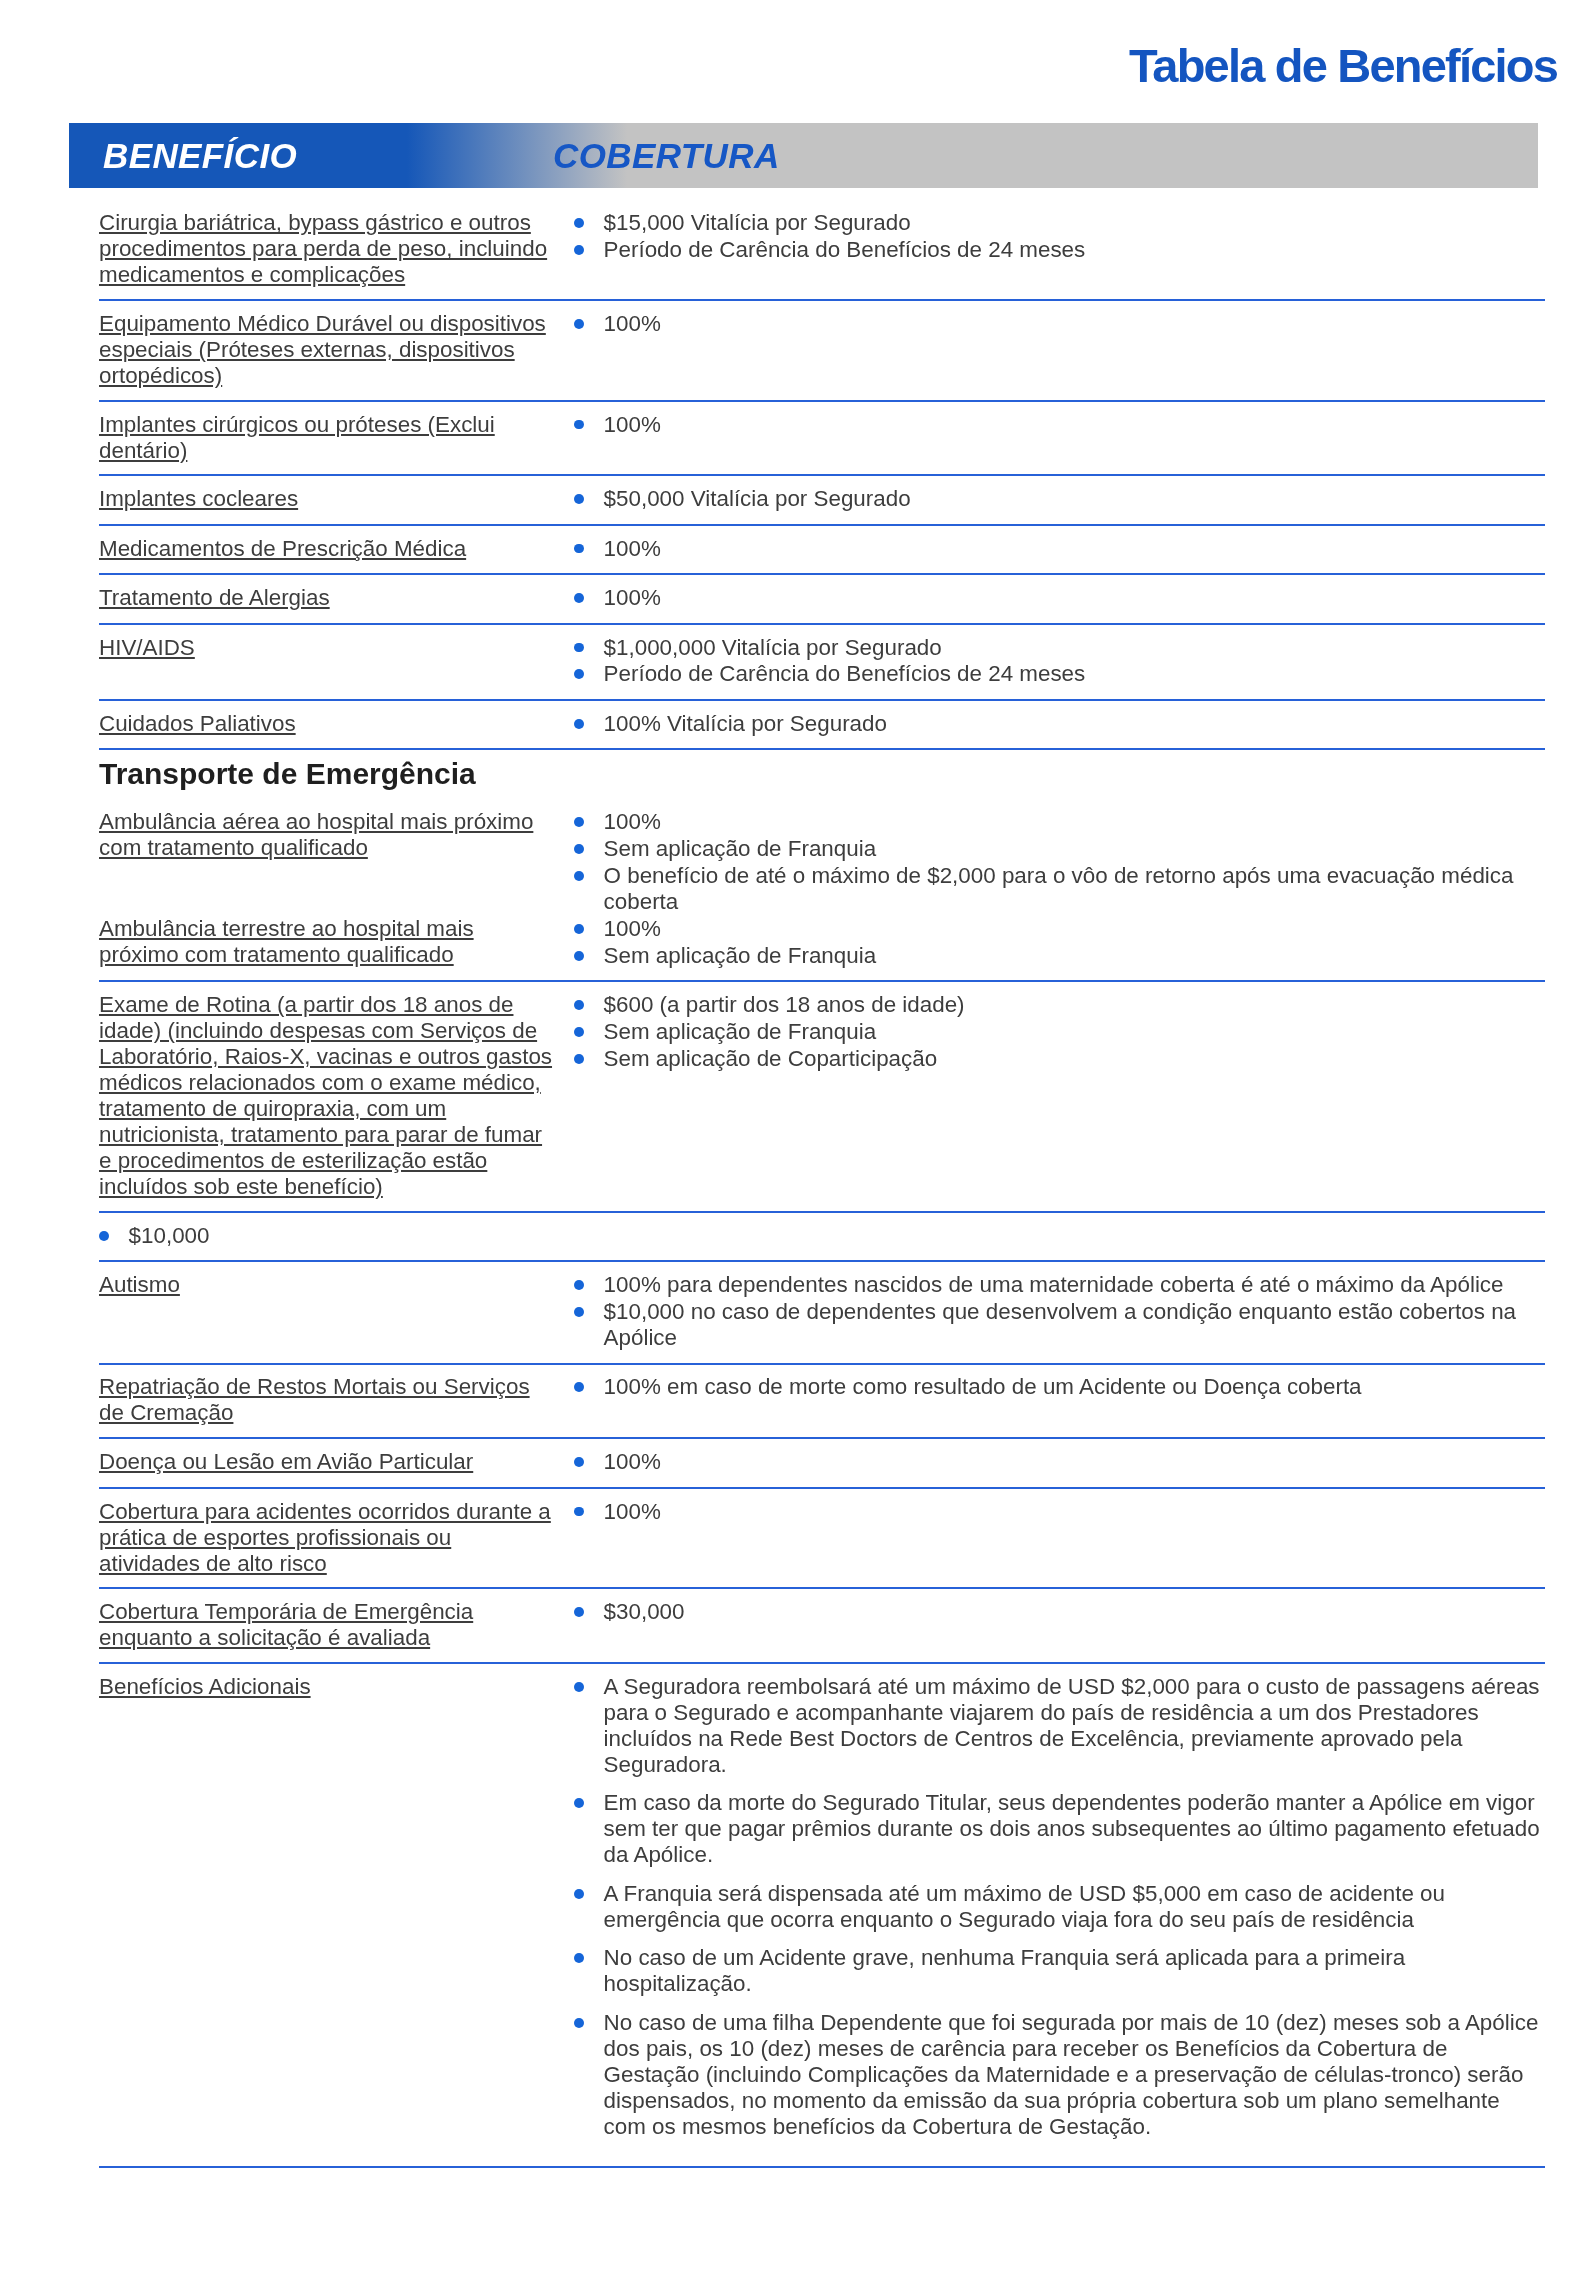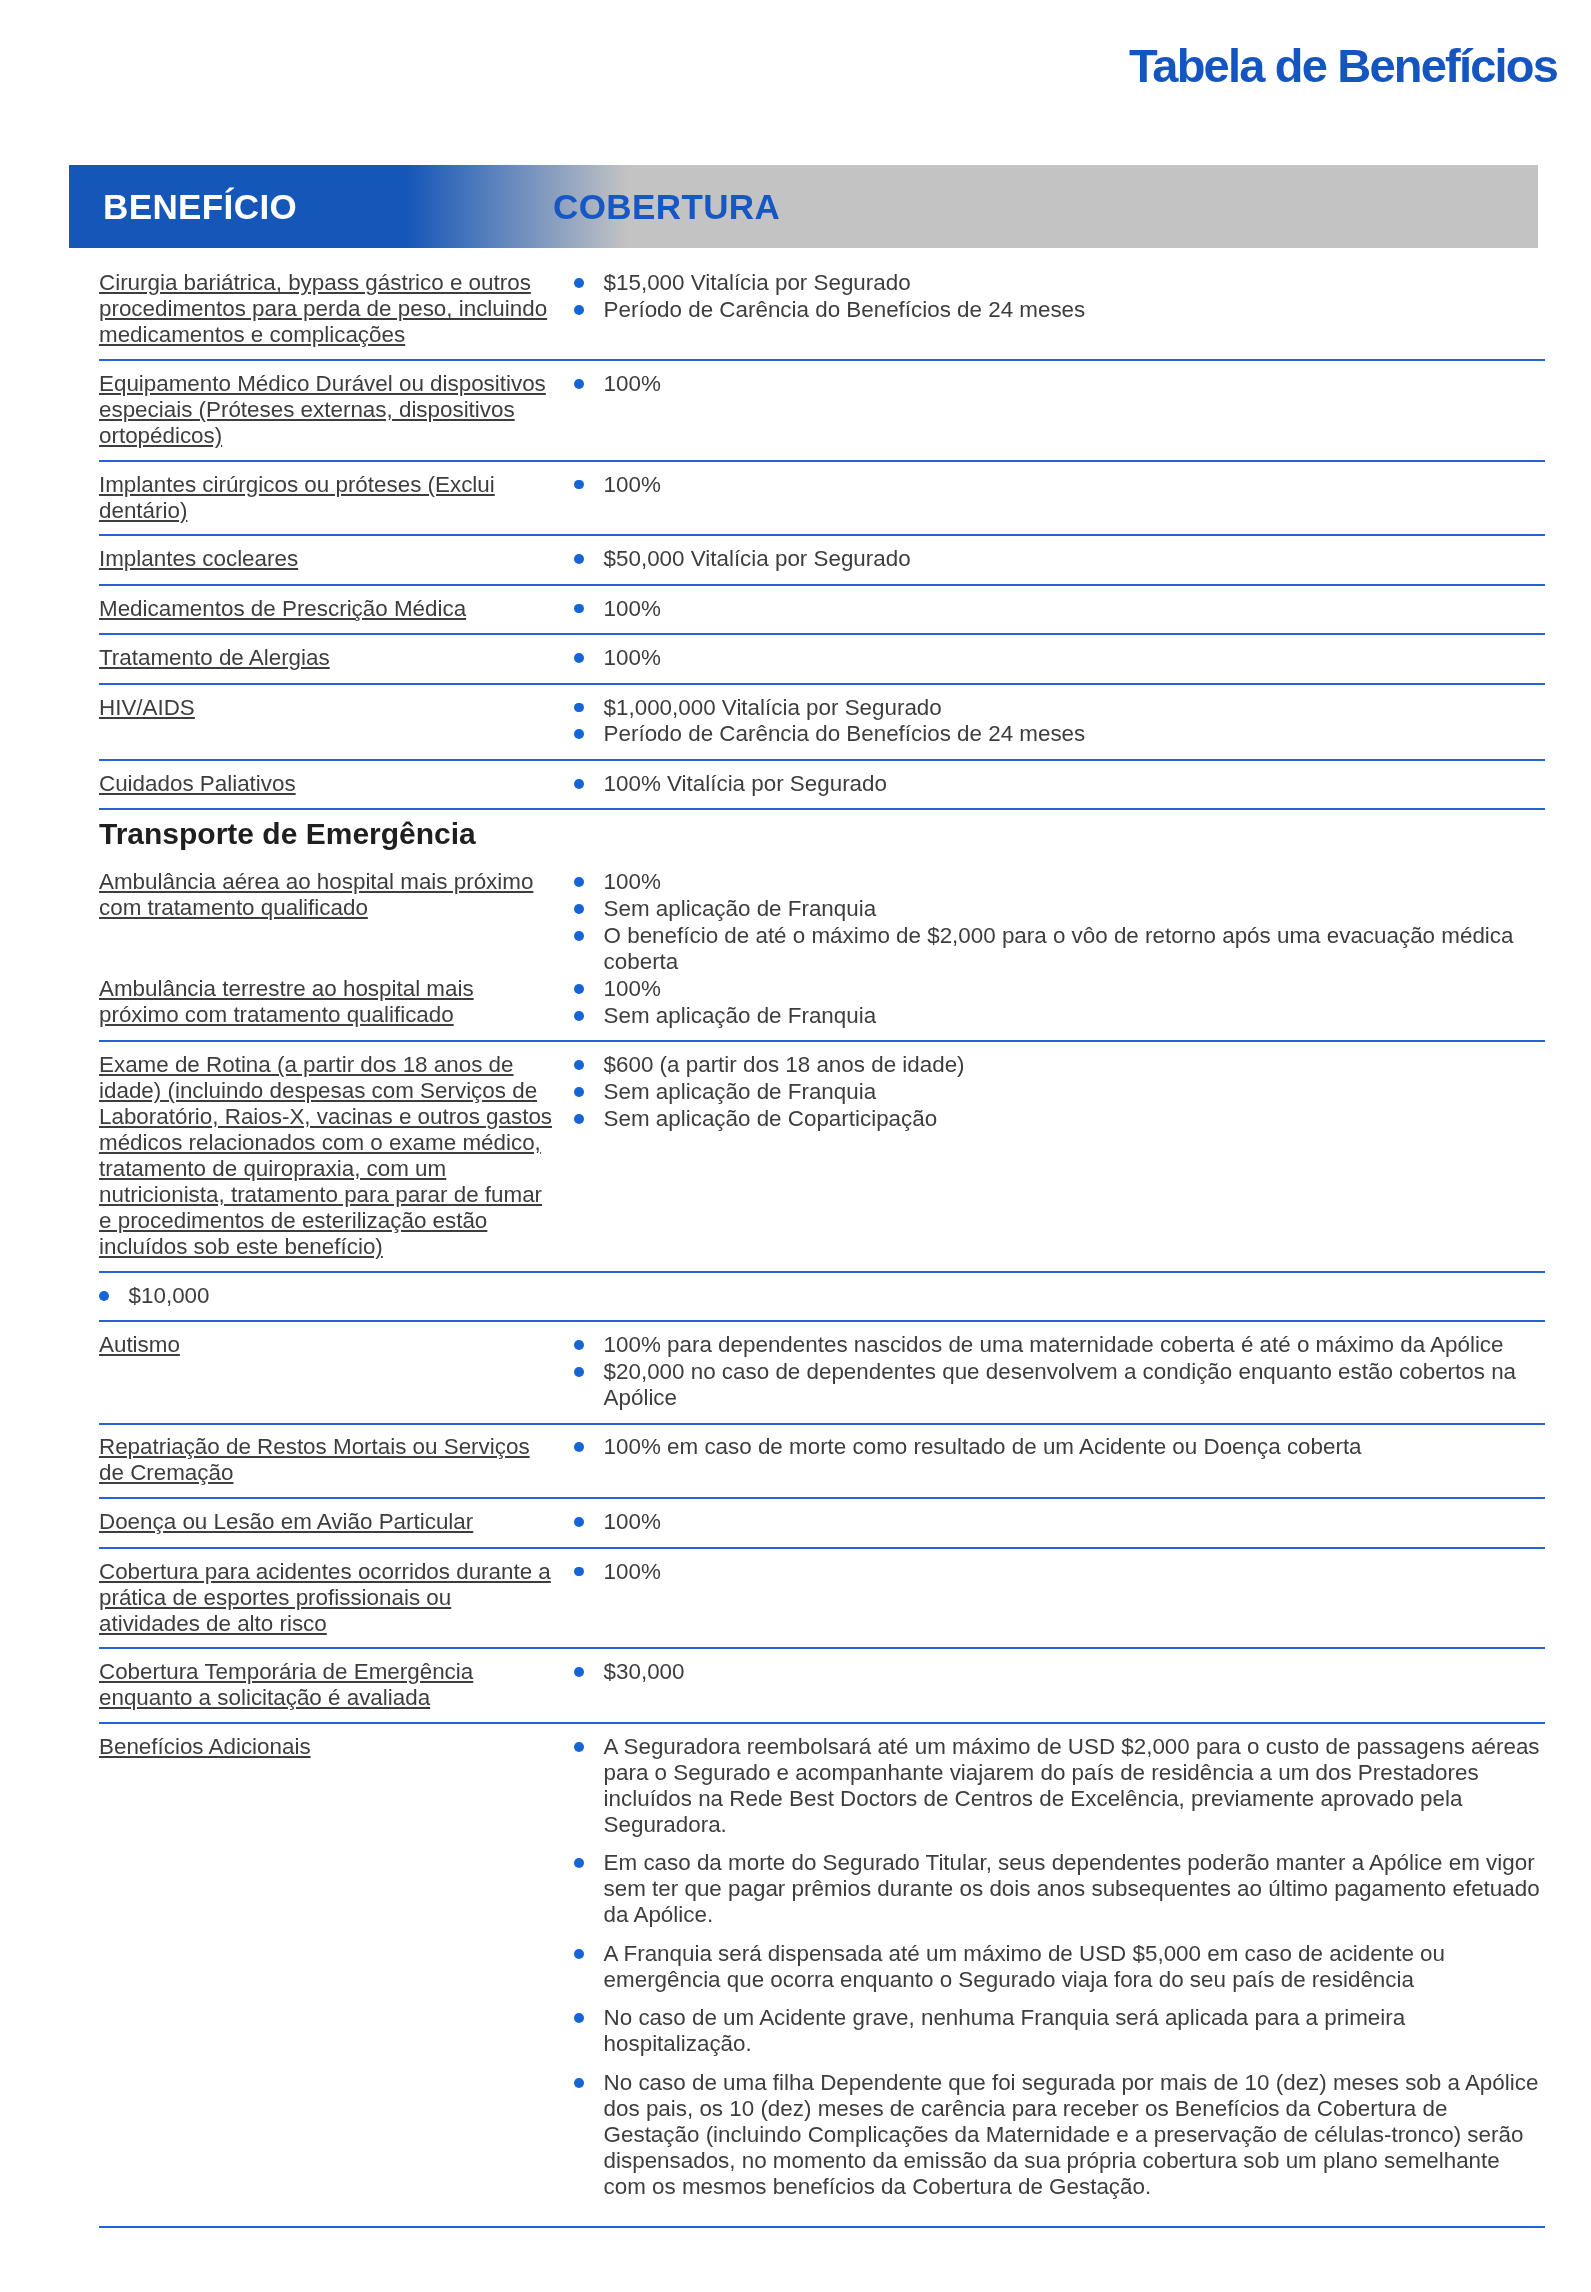--- a/index.html
+++ b/index.html
@@ -20,23 +20,24 @@
     font-size:47px;
     line-height:77px;
     font-weight:bold;
     letter-spacing:-1.8px;
     color:#1455c0;
   }
 
   
   .header-bar{
     position:relative;
-    margin:61px 0 0 69px;
-    width:1469px;height:83px;
+    margin:19px 0 0 69px;
+    width:1469px;height:65px;
     background:linear-gradient(90deg,#1557b8 0%,#1557b8 23%,#c3c3c3 38%,#c3c3c3 100%);
+    font-style:italic;
   }
   .header-bar .col-benefit{
     position:absolute;left:34px;top:50%;transform:translateY(-50%);
     color:#ffffff;font-weight:bold;font-size:35px;letter-spacing:0.4px;
   }
   .header-bar .col-coverage{
     position:absolute;left:484px;top:50%;transform:translateY(-50%);
     color:#1657c5;font-weight:bold;font-size:35px;letter-spacing:0.4px;
   }
 
@@ -225,21 +226,21 @@
       <div class="divider"></div>
       <div class="row">
         <div class="benefit-cell">Autismo</div>
         <div class="coverage-cell">
           <div class="bullet-item">
             <span class="dot"></span>
             <span class="txt">100% para dependentes nascidos de uma maternidade coberta é até o máximo da Apólice</span>
           </div>
           <div class="bullet-item">
             <span class="dot"></span>
-            <span class="txt">$20,000 no caso de dependentes que desenvolvem a condição enquanto estão cobertos na Apólice</span>
+            <span class="txt">$10,000 no caso de dependentes que desenvolvem a condição enquanto estão cobertos na Apólice</span>
           </div>
         </div>
       </div>
       <div class="divider"></div>
       <div class="row">
         <div class="benefit-cell">Repatriação de Restos Mortais ou Serviços de Cremação</div>
         <div class="coverage-cell">
           <div class="bullet-item">
             <span class="dot"></span>
             <span class="txt">100% em caso de morte como resultado de um Acidente ou Doença coberta</span>

